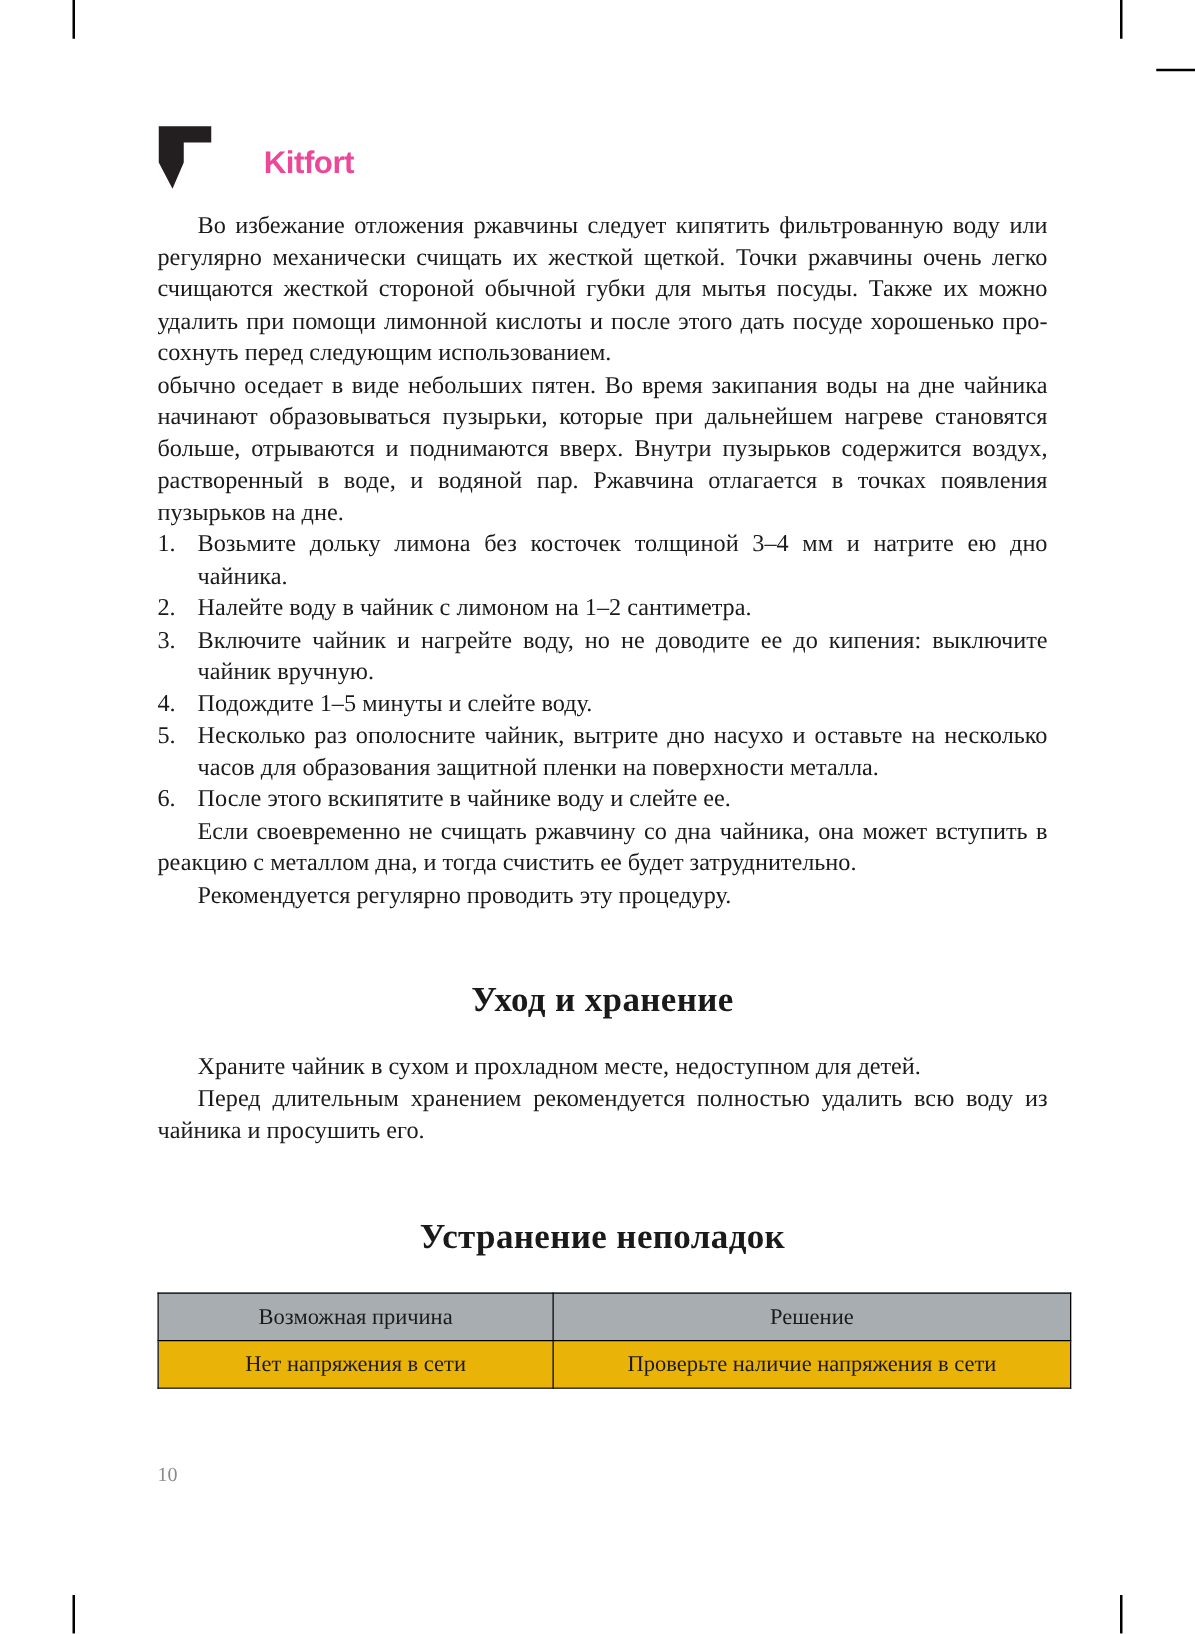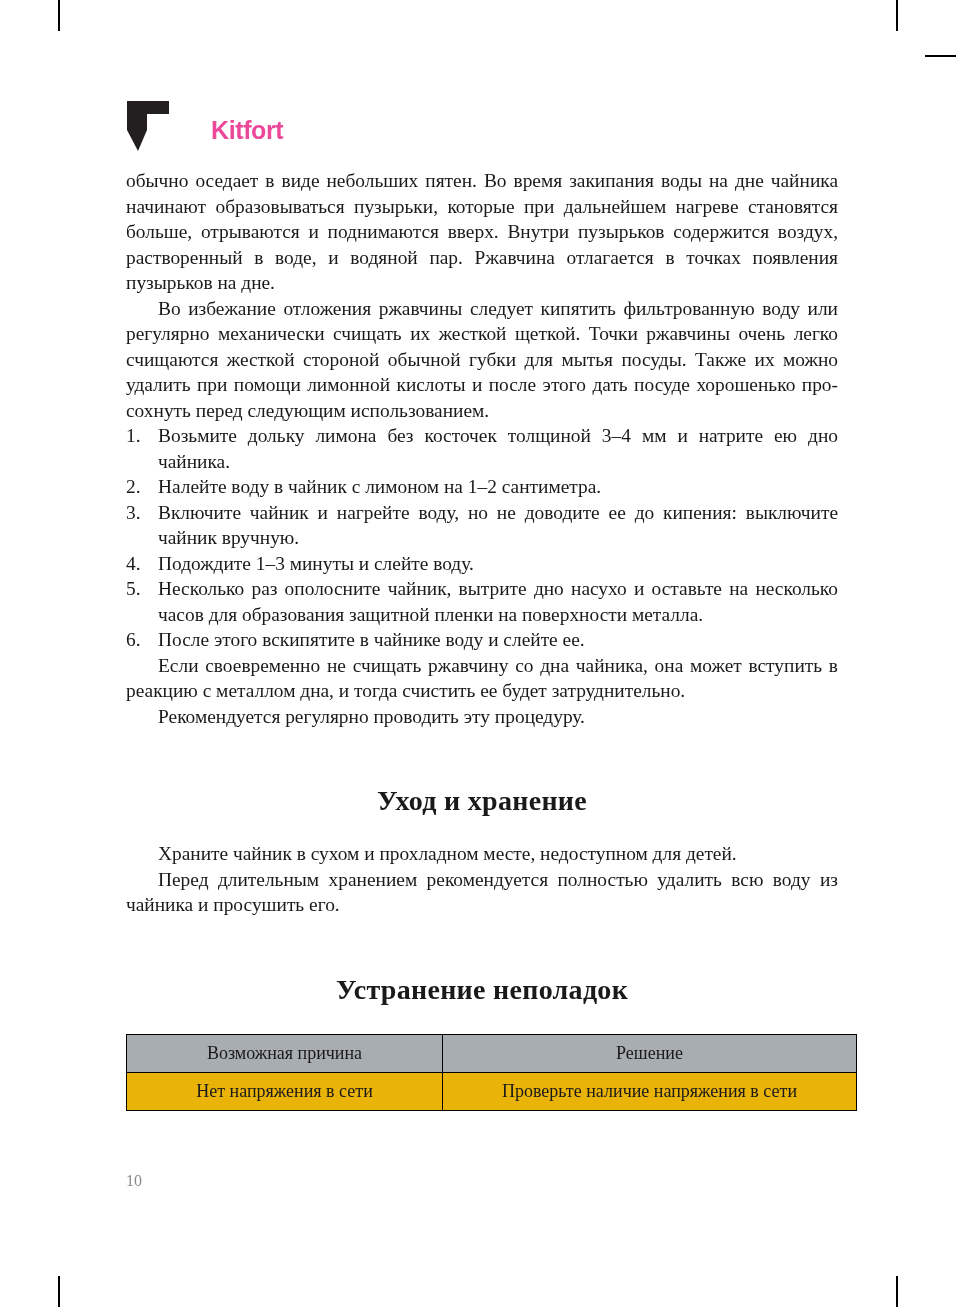--- a/index.html
+++ b/index.html
@@ -147,41 +147,41 @@
     <span id="logo-mark">
       <svg width="44" height="52" viewBox="0 0 44 52" xmlns="http://www.w3.org/2000/svg">
         <path d="M1 1 H43 V14 H21 V30 L12 51 L1 30 Z" fill="#231f20"></path>
       </svg>
     </span>
     <span id="logo-word">Kitfort</span>
   </div>
 
   <div id="content">
 
+    <p class="body">Во избежание отложения ржавчины следует кипятить фильтрованную воду или регулярно механически счищать их жесткой щеткой. Точки ржавчины очень легко счищаются жесткой стороной обычной губки для мытья посуды. Также их можно удалить при помощи лимонной кислоты и после этого дать посуде хорошенько про­сохнуть перед следующим использованием.</p>
+
     <p class="body noindent">обычно оседает в виде небольших пятен. Во время закипания воды на дне чайника начинают образовываться пузырьки, которые при дальнейшем нагреве становятся больше, отрываются и поднимаются вверх. Внутри пузырьков содержится воз­дух, растворенный в воде, и водяной пар. Ржавчина отлагается в точках появления пузырьков на дне.</p>
-
-    <p class="body">Во избежание отложения ржавчины следует кипятить фильтрованную воду или регулярно механически счищать их жесткой щеткой. Точки ржавчины очень легко счищаются жесткой стороной обычной губки для мытья посуды. Также их можно удалить при помощи лимонной кислоты и после этого дать посуде хорошенько про­сохнуть перед следующим использованием.</p>
 
 
     <ol class="numlist">
       <li>
         <span class="num">1.</span>
         <span class="txt">Возьмите дольку лимона без косточек толщиной 3–4 мм и натрите ею дно чайника.</span>
       </li>
       <li>
         <span class="num">2.</span>
         <span class="txt">Налейте воду в чайник с лимоном на 1–2 сантиметра.</span>
       </li>
       <li>
         <span class="num">3.</span>
         <span class="txt">Включите чайник и нагрейте воду, но не доводите ее до кипения: выключите чайник вручную.</span>
       </li>
       <li>
         <span class="num">4.</span>
-        <span class="txt">Подождите 1–3 минуты и слейте воду.</span>
+        <span class="txt">Подождите 1–5 минуты и слейте воду.</span>
       </li>
       <li>
         <span class="num">5.</span>
         <span class="txt">Несколько раз ополосните чайник, вытрите дно насухо и оставьте на несколько часов для образования защитной пленки на поверхности металла.</span>
       </li>
       <li>
         <span class="num">6.</span>
         <span class="txt">После этого вскипятите в чайнике воду и слейте ее.</span>
       </li>
     </ol>

